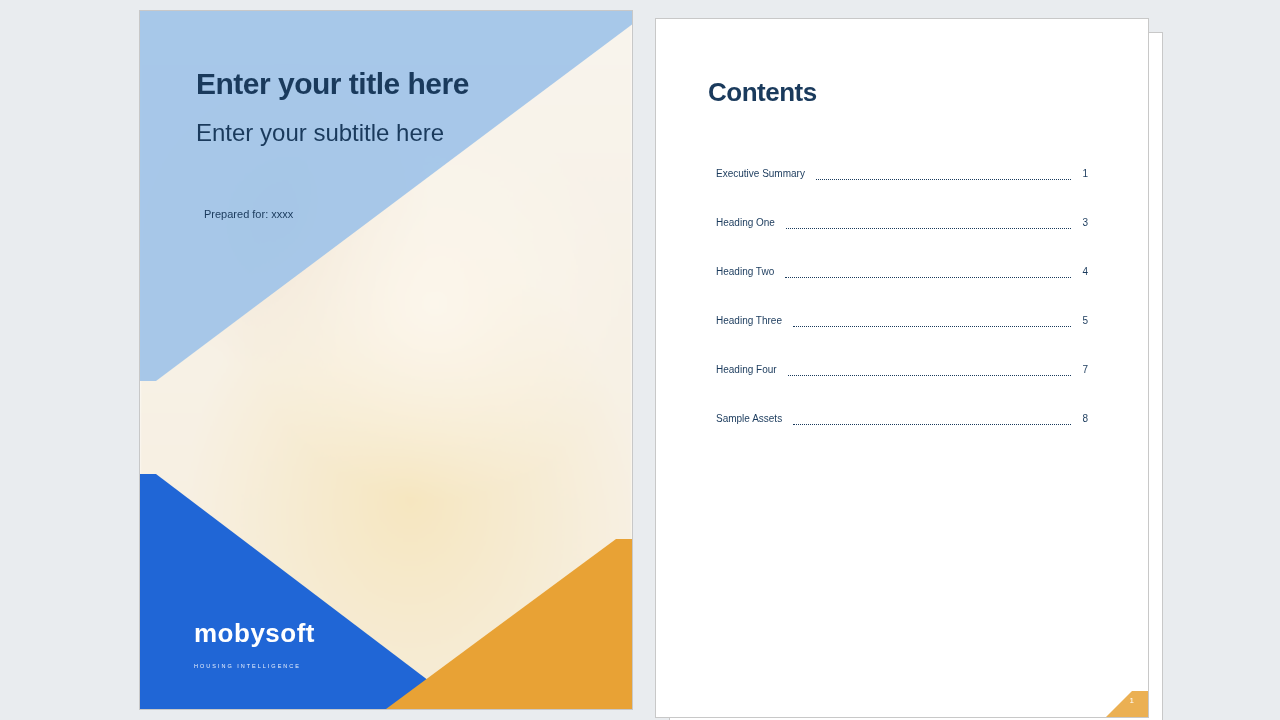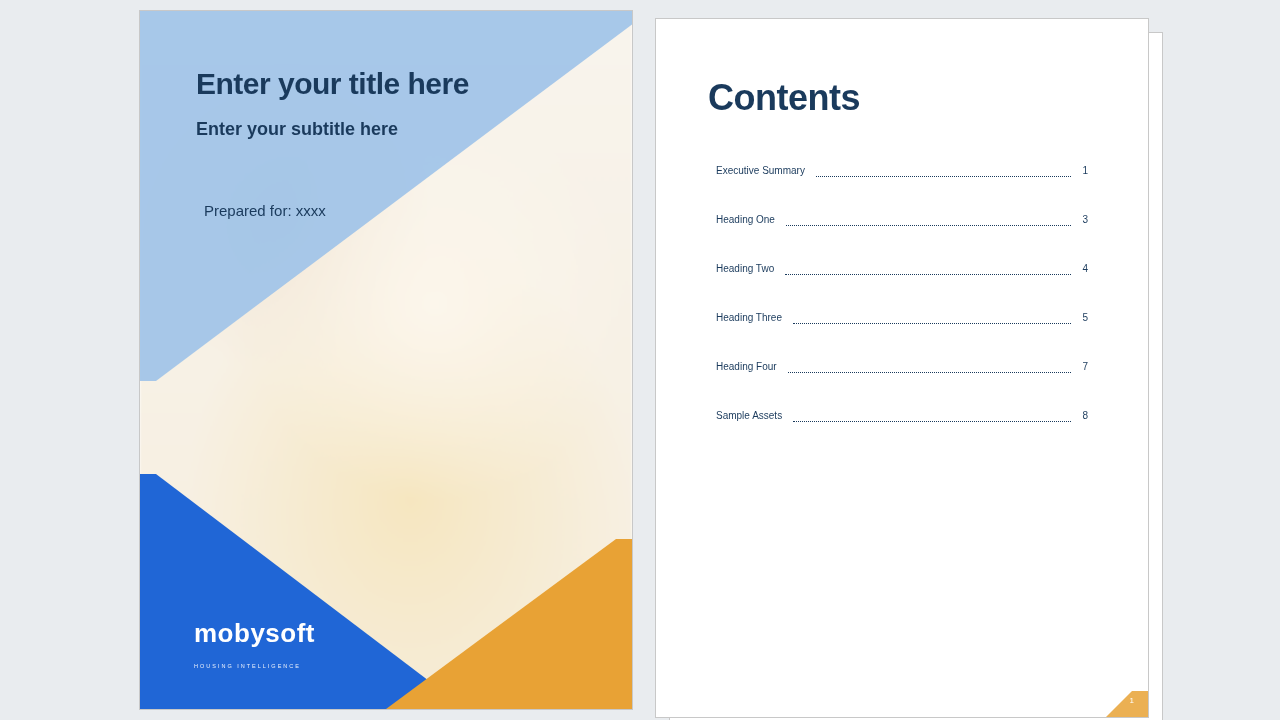--- a/index.html
+++ b/index.html
@@ -67,45 +67,45 @@
     border-left:230px solid transparent;
   }
   .cover-text{
     position:absolute;left:40px;top:40px;right:40px;
     color:var(--navy);
   }
   .cover-title{
     font-size:30px;font-weight:700;letter-spacing:-0.5px;
   }
   .cover-subtitle{
-    font-size:18px;font-weight:700;margin-top:2px;
+    font-size:24px;font-weight:400;margin-top:2px;
   }
   .cover-meta{
-    margin-top:34px;font-size:15px;line-height:1.7;color:var(--navy);
+    margin-top:34px;font-size:11px;line-height:1.7;color:var(--navy);
   }
   .brand{
     position:absolute;left:38px;bottom:24px;
     color:#fff;
   }
   .brand-name{font-size:26px;font-weight:800;letter-spacing:0.5px;}
   .brand-tag{font-size:5.5px;letter-spacing:2px;margin-top:-2px;opacity:0.9;}
 
   
   .toc-stack{
     position:absolute;right:-6px;bottom:-6px;
     width:494px;height:700px;
     background:#fff;border:1px solid var(--page-border);
   }
   .toc-page{z-index:2;}
   .toc-content{
     position:absolute;left:36px;right:36px;top:42px;
   }
   .toc-heading{
-    color:var(--navy);font-size:36px;font-weight:700;letter-spacing:-0.5px;
-    margin-bottom:22px;
+    color:var(--navy);font-size:26px;font-weight:700;letter-spacing:-0.5px;
+    margin-bottom:36px;
   }
   .toc-row{
     display:flex;align-items:center;
     font-size:10px;color:var(--navy);
     margin:6px 0 3px;
   }
   .toc-label{white-space:nowrap;}
   .toc-dots{
     flex:1;
     border-bottom:1px dotted var(--navy);

